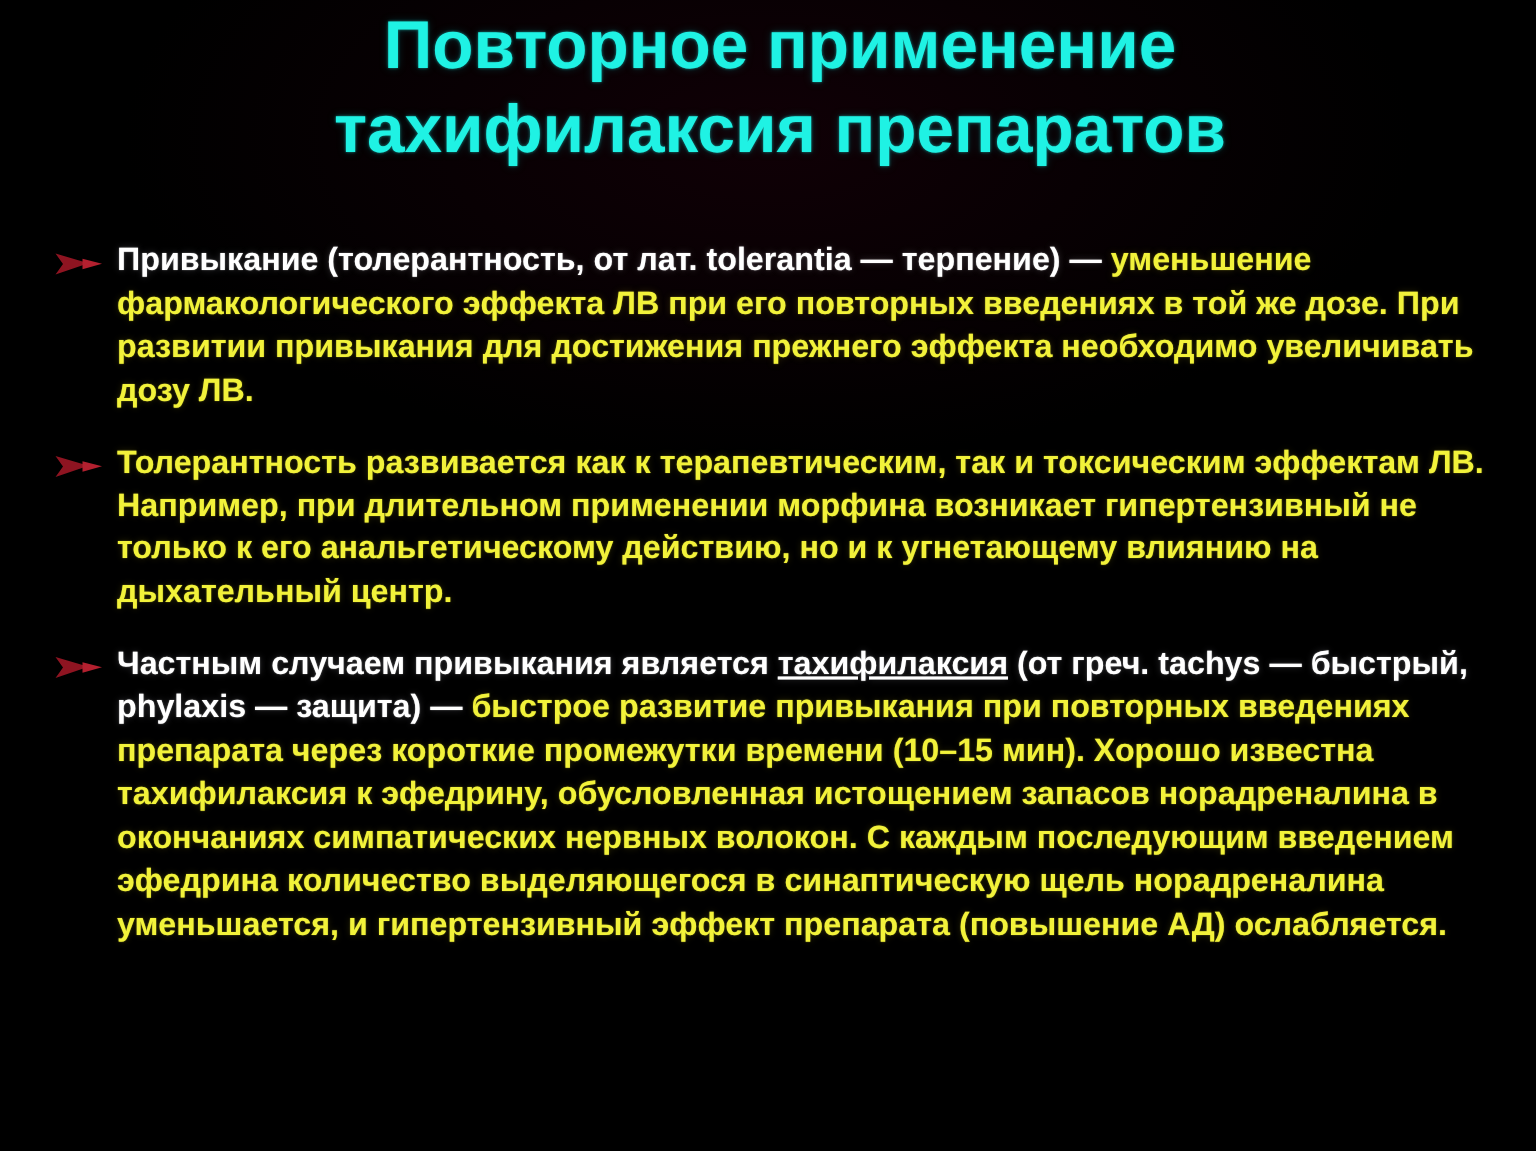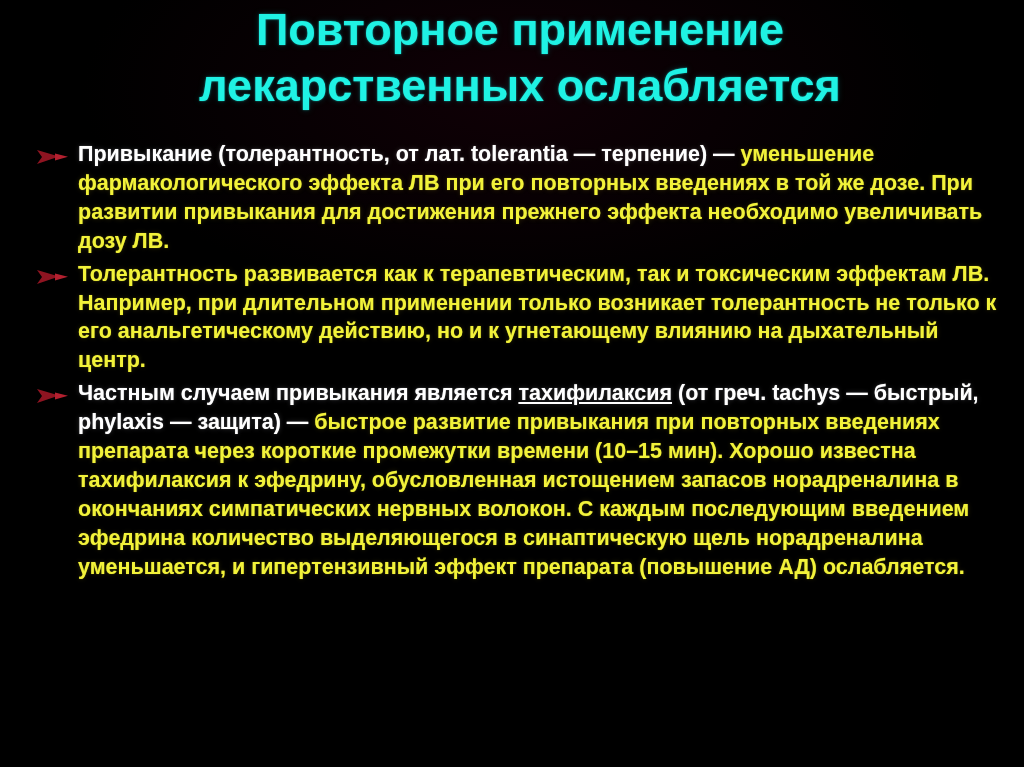--- a/index.html
+++ b/index.html
@@ -65,37 +65,38 @@
   }
   .para {
     color: #f2f23a;
     font-size: 21.5px;
     line-height: 28.9px;
     font-weight: bold;
     text-align: left;
     text-shadow:
       0 0 1px rgba(242,242,58,0.5),
       0 0 5px rgba(120,110,20,0.35);
+    margin-top: 19px;
   }
   .para .w {
     color: #ffffff;
     text-shadow:
       0 0 1px rgba(255,255,255,0.5),
       0 0 5px rgba(150,150,160,0.3);
   }
   .para .u { text-decoration: underline; text-align: center; }
 </style>
 </head>
 <body>
 
 <div id="slide">
 
   <div id="title">
     <span class="tline">Повторное применение</span>
-    <span class="tline">лекарственных ослабляется</span>
+    <span class="tline">тахифилаксия препаратов</span>
   </div>
 
   <div id="body">
 
     <div class="bullet-row">
       <span class="marker">
         <svg viewBox="0 0 34 18" width="34" height="18" aria-hidden="true">
           <path d="M2,2 L24,8.5 L2,16 L7,9 Z" fill="#8e1421"></path>
           <path d="M20,5.5 L33,8.8 L20,12.5 Z" fill="#b3202f"></path>
         </svg>
@@ -103,21 +104,21 @@
       <div class="para"><span class="w">Привыкание (толерантность, от лат. tolerantia — терпение) —</span><span> уменьшение фармакологического эффекта ЛВ при его повторных введениях в той же дозе. При развитии привыкания для достижения прежнего эффекта необходимо увеличивать дозу ЛВ.</span></div>
     </div>
 
     <div class="bullet-row">
       <span class="marker">
         <svg viewBox="0 0 34 18" width="34" height="18" aria-hidden="true">
           <path d="M2,2 L24,8.5 L2,16 L7,9 Z" fill="#8e1421"></path>
           <path d="M20,5.5 L33,8.8 L20,12.5 Z" fill="#b3202f"></path>
         </svg>
       </span>
-      <div class="para"><span>Толерантность развивается как к терапевтическим, так и токсическим эффектам ЛВ. Например, при длительном применении только возникает толерантность не только к его анальгетическому действию, но и к угнетающему влиянию на дыхательный центр.</span></div>
+      <div class="para"><span>Толерантность развивается как к терапевтическим, так и токсическим эффектам ЛВ. Например, при длительном применении морфина возникает гипертензивный не только к его анальгетическому действию, но и к угнетающему влиянию на дыхательный центр.</span></div>
     </div>
 
     <div class="bullet-row">
       <span class="marker">
         <svg viewBox="0 0 34 18" width="34" height="18" aria-hidden="true">
           <path d="M2,2 L24,8.5 L2,16 L7,9 Z" fill="#8e1421"></path>
           <path d="M20,5.5 L33,8.8 L20,12.5 Z" fill="#b3202f"></path>
         </svg>
       </span>
       <div class="para"><span class="w">Частным случаем привыкания является </span><span class="w u">тахифилаксия</span><span class="w"> (от греч. tachys — быстрый, phylaxis — защита) —</span><span> быстрое развитие привыкания при повторных введениях препарата через короткие промежутки времени (10–15 мин). Хорошо известна тахифилаксия к эфедрину, обусловленная истощением запасов норадреналина в окончаниях симпатических нервных волокон. С каждым последующим введением эфедрина количество выделяющегося в синаптическую щель норадреналина уменьшается, и гипертензивный эффект препарата (повышение АД) ослабляется.</span></div>

